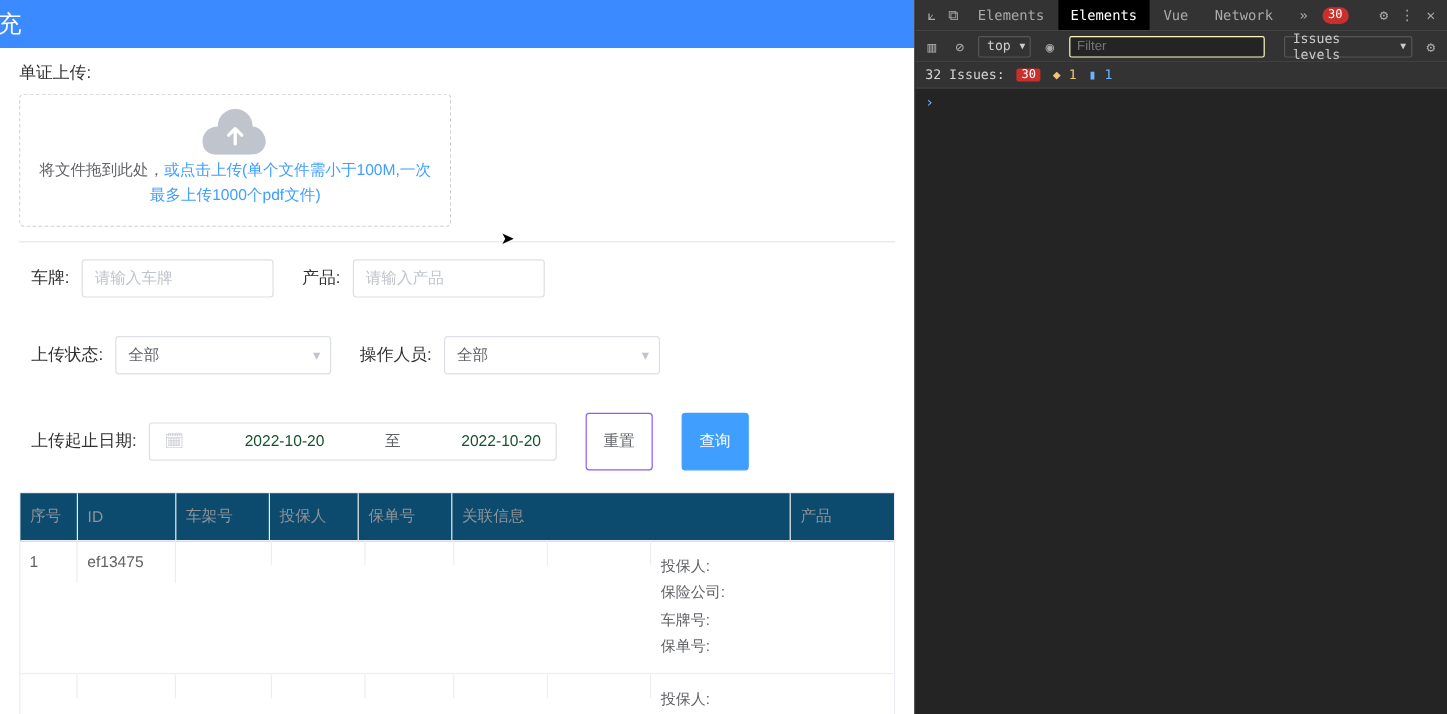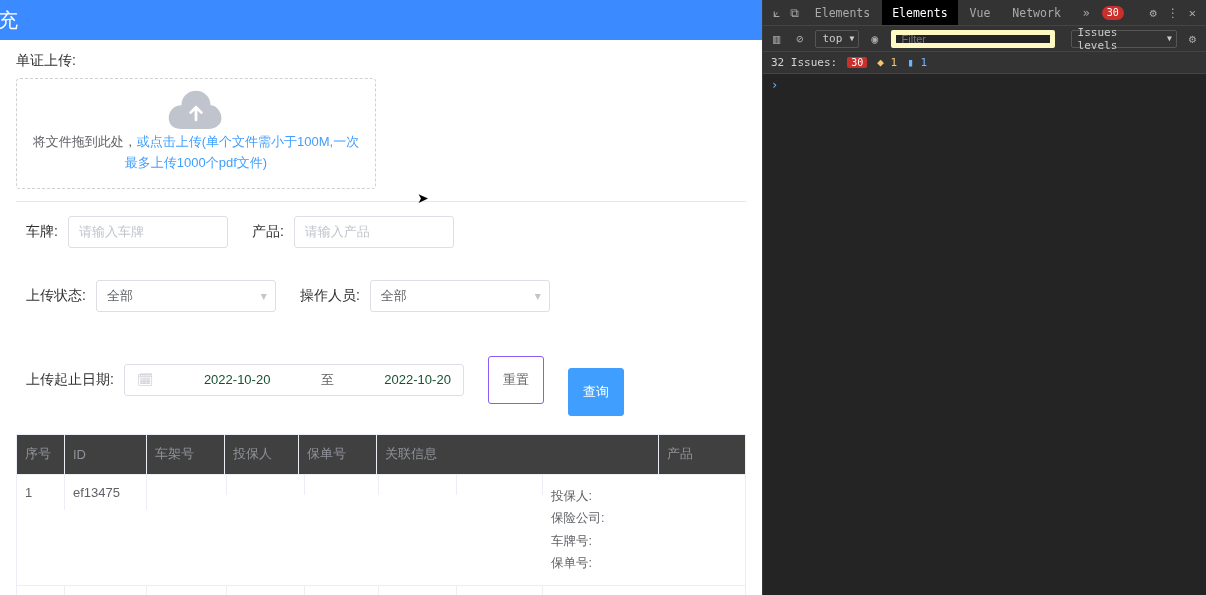--- a/index.html
+++ b/index.html
@@ -24,23 +24,23 @@
 .filter-item label { font-size: 14px; color: #303133; white-space: nowrap; }
 .el-input { height: 32px; border: 1px solid #dcdfe6; border-radius: 3px; padding: 0 10px; font-size: 13px; width: 160px; outline: none; color: #606266; }
 .el-input::placeholder { color: #c0c4cc; }
 .el-select { height: 32px; border: 1px solid #dcdfe6; border-radius: 3px; padding: 0 28px 0 10px; font-size: 13px; width: 180px; position: relative; display: flex; align-items: center; cursor: pointer; color: #606266; background: #fff; }
 .el-select .arrow { position: absolute; right: 8px; top: 50%; transform: translateY(-50%); color: #c0c4cc; font-size: 12px; }
 .date-range { display: flex; align-items: center; border: 1px solid #dcdfe6; border-radius: 3px; height: 32px; padding: 0 12px; gap: 20px; color: #606266; font-size: 13px; width: 340px; justify-content: space-between; }
 .date-range .cal { color: #c0c4cc; font-size: 13px; }
 .date-range .d { color: #14532d; }
 .date-range .sep { color: #606266; }
 .btn { height: 48px; padding: 0 14px; border-radius: 3px; border: 1px solid #8b5cf6; background: #fff; font-size: 13px; cursor: pointer; color: #606266; }
-.btn-primary { background: #409eff; border-color: #409eff; color: #fff; margin-top: 24px; }
+.btn-primary { background: #409eff; border-color: #409eff; color: #fff; }
 .table { border: 1px solid #ebeef5; margin-top: 18px; width: 100%; position: relative; }
-.thead { display: flex; background: #404040; color: #909399; font-size: 13px; height: 40px; align-items: center; border-bottom: 1px solid #ebeef5; }
+.thead { display: flex; background: #0c4a6e; color: #909399; font-size: 13px; height: 40px; align-items: center; border-bottom: 1px solid #ebeef5; }
 .th, .td { padding: 0 8px; border-right: 1px solid #ebeef5; height: 100%; display: flex; align-items: center; }
 .th:last-child, .td:last-child { border-right: none; }
 .col-seq { width: 48px; }
 .col-id { width: 82px; }
 .col-plate { width: 80px; }
 .col-frame { width: 78px; }
 .col-insured { width: 74px; }
 .col-policy { width: 78px; }
 .col-product { width: 86px; }
 .col-rel { width: 120px; flex: 1; }
@@ -56,21 +56,21 @@
 
 
 .devtools { flex: 1; background: #242424; color: #d4d4d4; font-family: Menlo, Consolas, monospace; font-size: 12px; display: flex; flex-direction: column; border-left: 1px solid #3a3a3a; }
 .dt-tabs { height: 26px; display: flex; align-items: center; background: #333333; border-bottom: 1px solid #444; padding: 0 6px; gap: 2px; }
 .dt-tab { padding: 0 10px; height: 100%; display: flex; align-items: center; color: #aaa; cursor: pointer; font-size: 11.5px; }
 .dt-tab.active { background: #000; color: #fff; }
 .dt-badge { display: inline-flex; align-items: center; gap: 3px; color: #aaa; }
 .dt-badge .err { background: #c9302c; color: #fff; border-radius: 7px; padding: 0 5px; font-size: 10px; height: 14px; display: inline-flex; align-items: center; }
 .dt-icon { color: #aaa; padding: 0 4px; cursor: pointer; font-size: 12px; }
 .dt-toolbar { height: 26px; display: flex; align-items: center; background: #333333; border-bottom: 1px solid #444; padding: 0 6px; gap: 8px; }
-.dt-toolbar input { background: #242424; border: 5px solid #fef9c3; border-radius: 2px; height: 18px; padding: 0 6px; color: #ccc; width: 170px; font-size: 11px; }
+.dt-toolbar input { background: #242424; border: 1px solid #fef9c3; border-radius: 2px; height: 18px; padding: 0 6px; color: #ccc; width: 170px; font-size: 11px; }
 .dt-select { border: 1px solid #555; border-radius: 2px; padding: 0 16px 0 6px; height: 18px; display: inline-flex; align-items: center; font-size: 11px; color: #ccc; cursor: pointer; position: relative; }
 .dt-select .tri { position: absolute; right: 4px; font-size: 8px; }
 .dt-issues { height: 22px; display: flex; align-items: center; background: #333333; border-bottom: 1px solid #444; padding: 0 8px; gap: 10px; font-size: 11px; }
 .dt-issues .err { background: #c9302c; color: #fff; border-radius: 2px; padding: 0 4px; font-size: 10px; }
 .dt-issues .warn { color: #f0c674; }
 .dt-issues .inf { color: #6cb6ff; }
 .dt-console { flex: 1; background: #242424; padding: 4px 8px; }
 .dt-prompt { color: #6cb6ff; }
 .cursor-arrow { position: absolute; left: 417px; top: 190px; font-size: 14px; color: #000; pointer-events: none; }
 </style>

